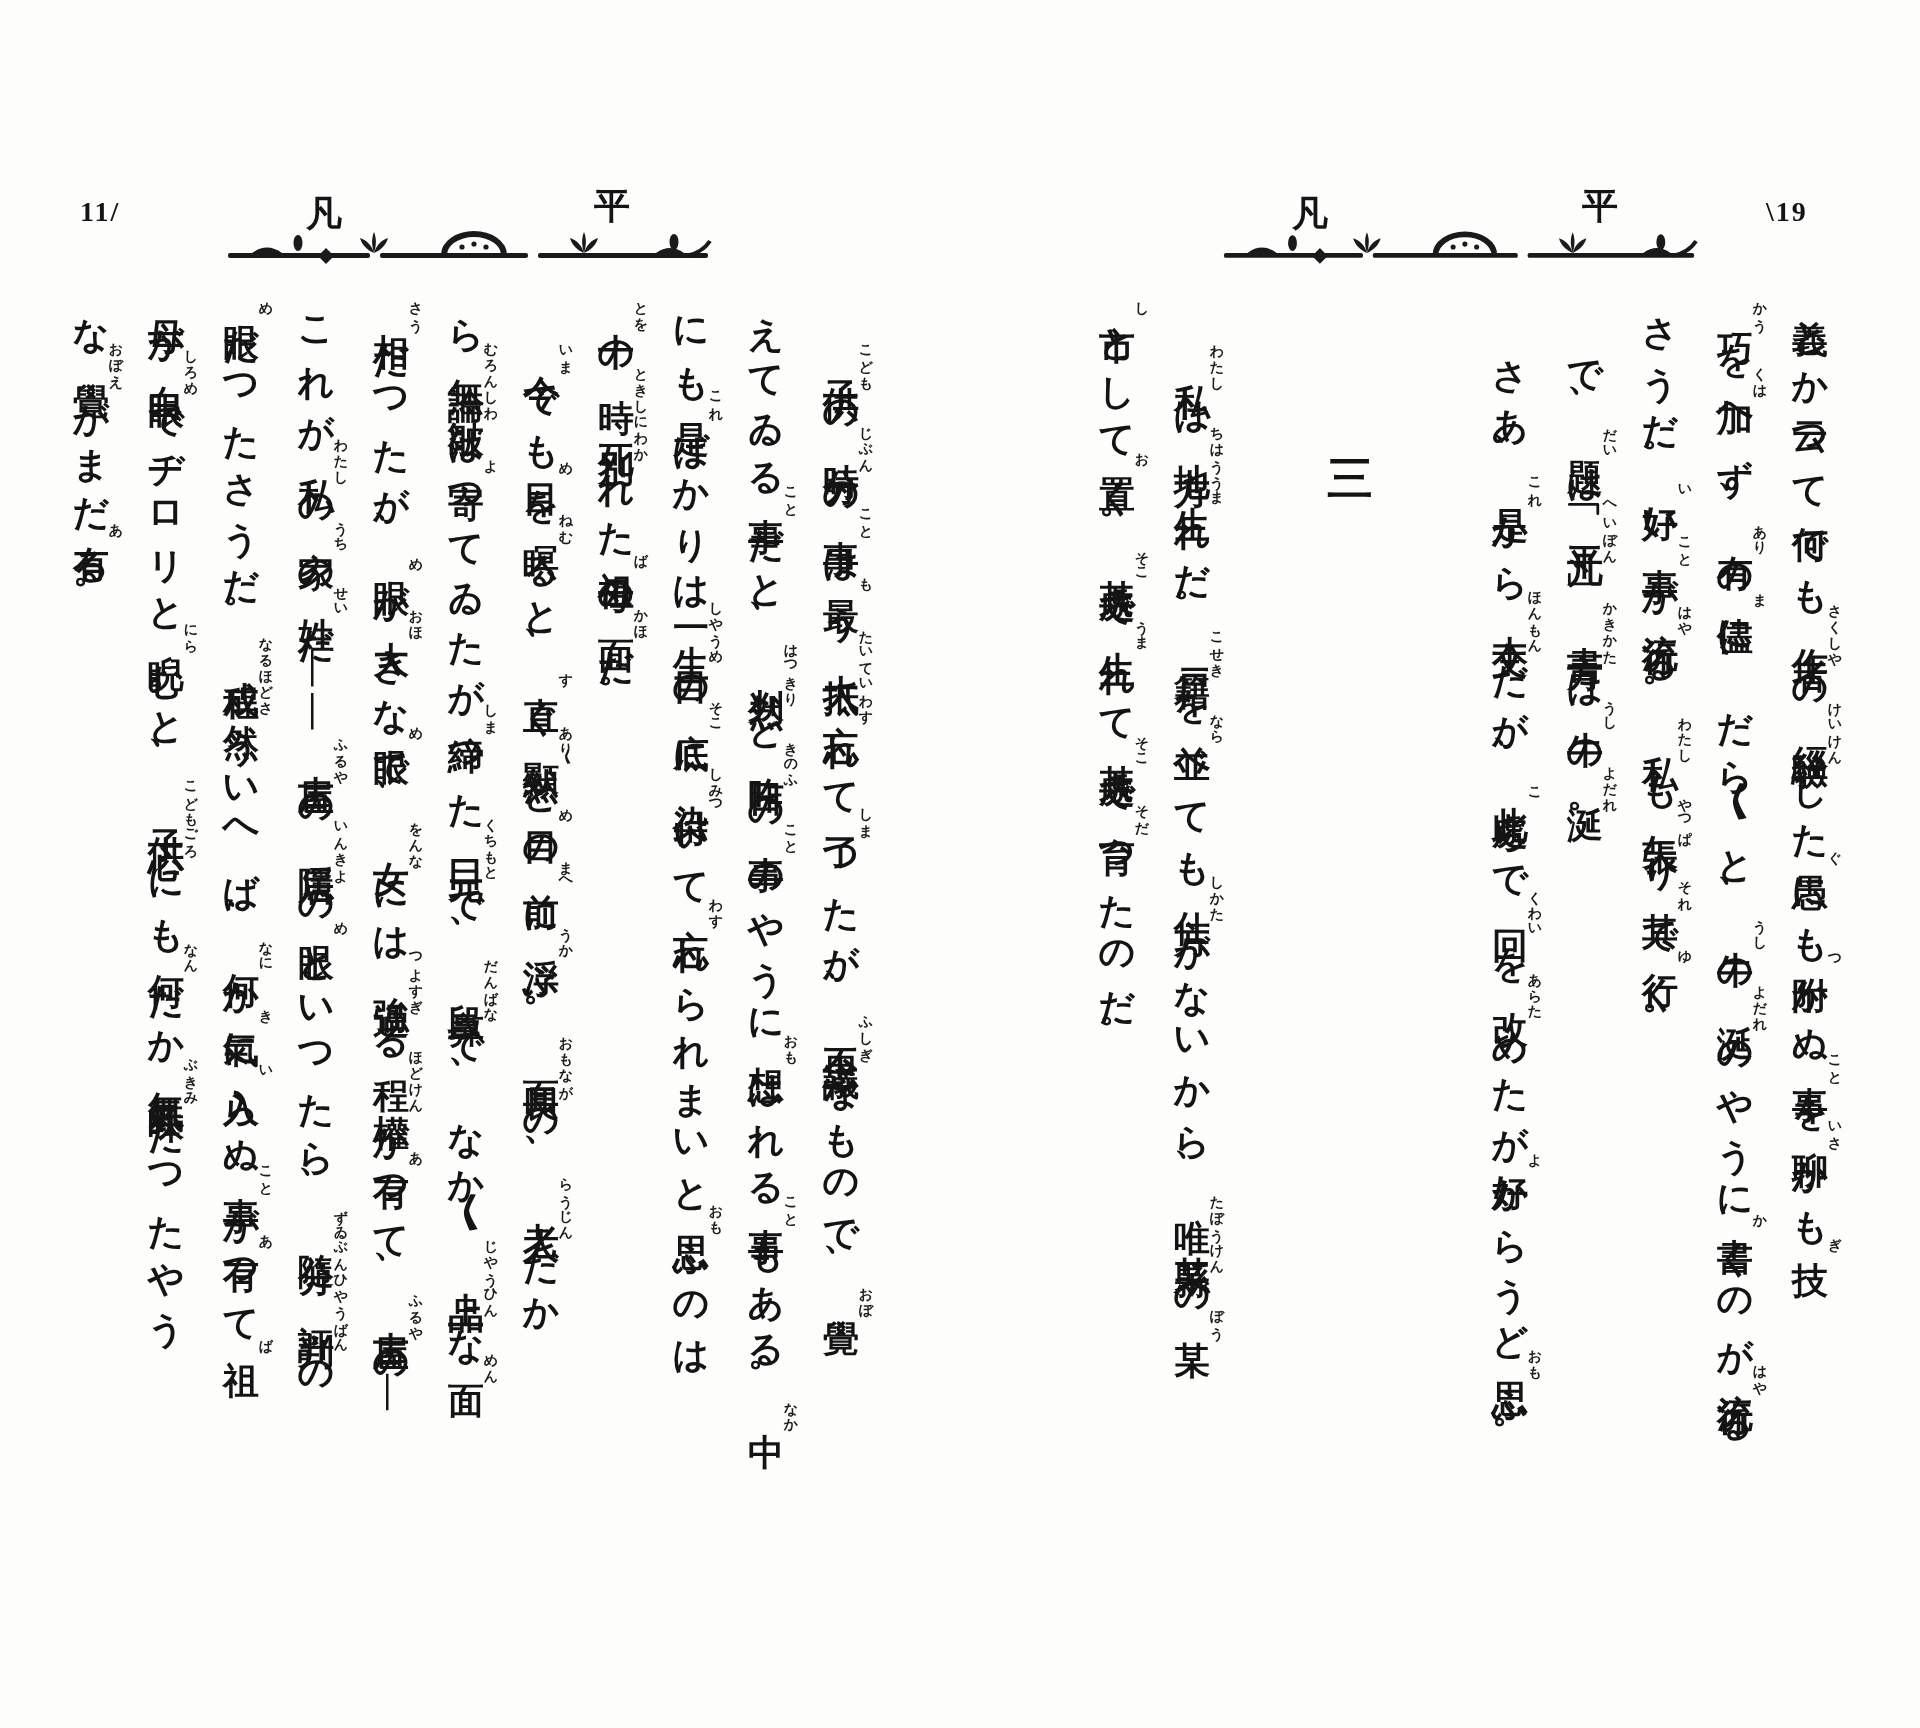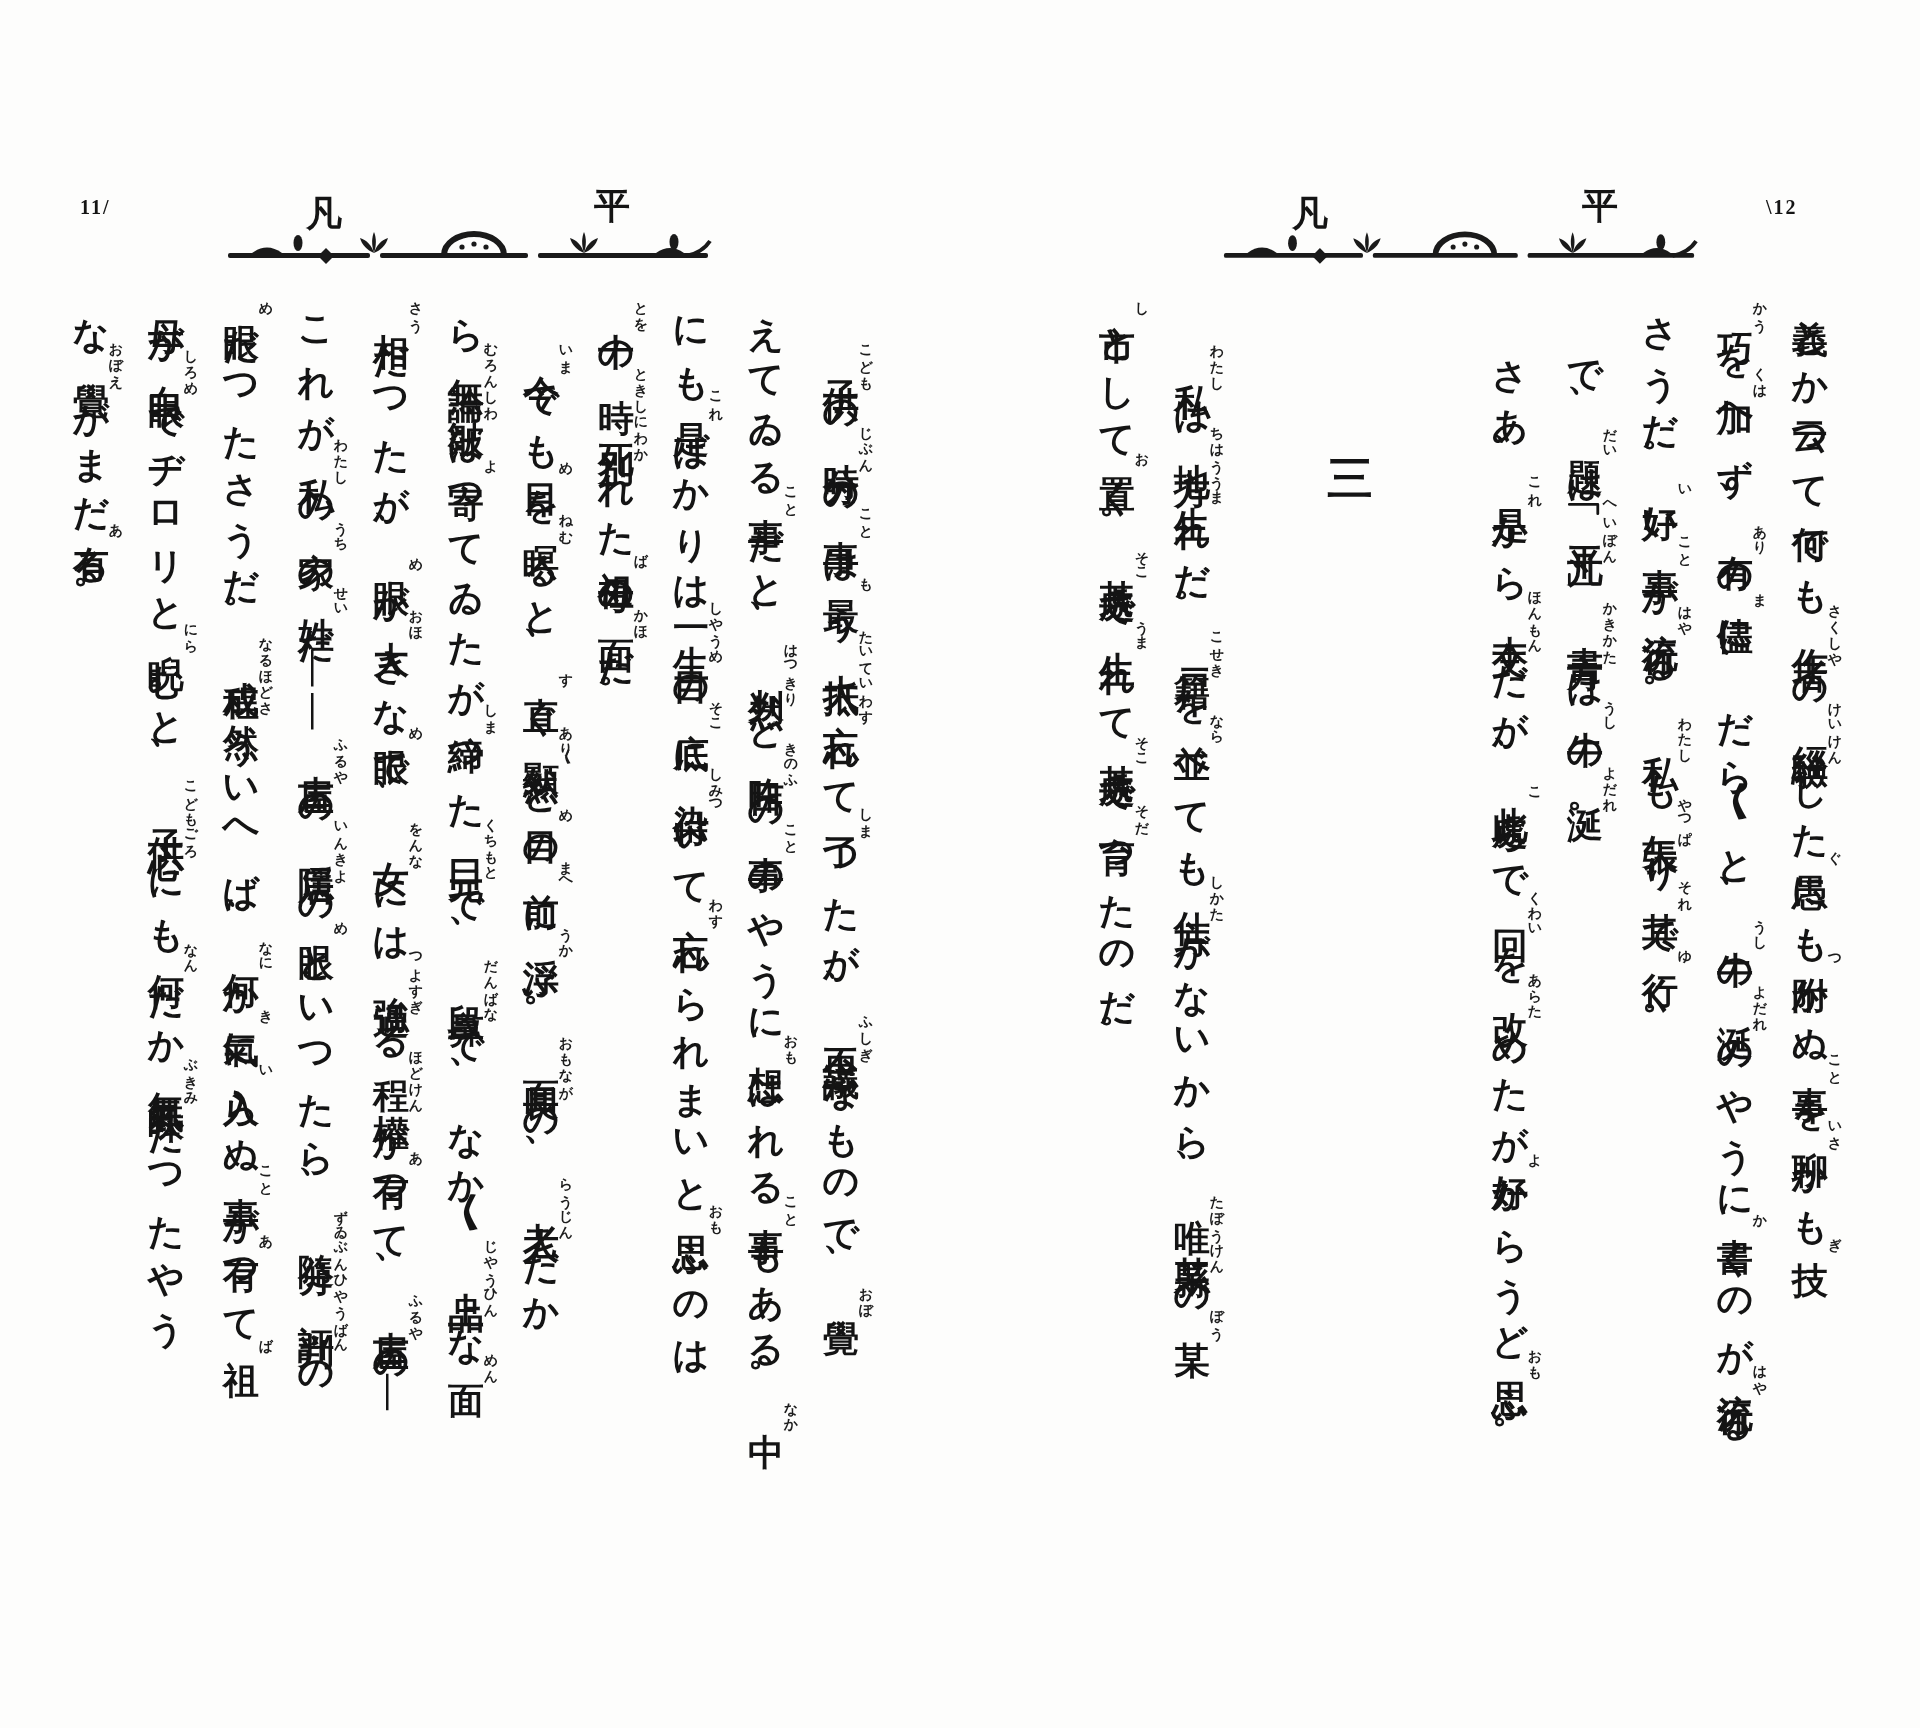--- a/index.html
+++ b/index.html
@@ -1,21 +1,21 @@
 <!DOCTYPE html>
 <html><head>
 <meta charset="utf-8">
 <style>
   html,body{margin:0;padding:0}
   body{
     width:1920px;height:1728px;position:relative;overflow:hidden;
     background:#fdfdfc;color:#141414;
     font-family:"Liberation Serif","DejaVu Serif",serif;
   }
-  .page-num{position:absolute;font-size:20px;font-weight:bold;letter-spacing:2px;white-space:pre}
+  .page-num{position:absolute;font-size:28px;font-weight:bold;letter-spacing:2px;white-space:pre}
   .running-char{position:absolute;font-size:36px;font-weight:bold}
   .ornament{position:absolute}
   .text-body{
     position:absolute;top:292px;height:1300px;
     writing-mode:vertical-rl;text-orientation:mixed;
   }
   .text-body .col{
     line-height:75px;
     font-size:36px;font-weight:bold;letter-spacing:7px;
     height:100%;
@@ -69,21 +69,21 @@
       <div class="col">これが<ruby>私<rt>わたし</rt></ruby>の<ruby>家<rt>うち</rt></ruby>の<ruby>姓<rt>せい</rt></ruby>だ――<ruby>古屋<rt>ふるや</rt></ruby>の<ruby>隱居<rt>いんきよ</rt></ruby>の<ruby>眼<rt>め</rt></ruby>といつたら、<ruby>隨分<rt>ずゐぶん</rt></ruby><ruby>評判<rt>ひやうばん</rt></ruby>の</div>
       <div class="col"><ruby>眼<rt>め</rt></ruby>だつたさうだ。<ruby>成程<rt>なるほど</rt></ruby><ruby>然<rt>さ</rt></ruby>ういへば、<ruby>何<rt>なに</rt></ruby>か<ruby>氣<rt>き</rt></ruby>に<ruby>入<rt>い</rt></ruby>らぬ<ruby>事<rt>こと</rt></ruby>が<ruby>有<rt>あ</rt></ruby>つて<ruby>祖<rt>ば</rt></ruby></div>
       <div class="col"><ruby>母<rt>ゞ</rt></ruby>が<ruby>白眼<rt>しろめ</rt></ruby>でヂロリと<ruby>睨<rt>にら</rt></ruby>むと、<ruby>子供心<rt>こどもごゝろ</rt></ruby>にも<ruby>何<rt>なん</rt></ruby>だか<ruby>無氣味<rt>ぶきみ</rt></ruby>だつたやう</div>
       <div class="col">な<ruby>覺<rt>おぼえ</rt></ruby>がまだ<ruby>有<rt>あ</rt></ruby>る。</div>
     </div>
 </div>
 
 <div>
   <div class="running-char" style="left:1292px;top:190px">凡</div>
   <div class="running-char" style="left:1582px;top:182px">平</div>
-  <div class="page-num" style="left:1766px;top:196px">\12</div>
+  <div class="page-num" style="left:1766px;top:196px">\19</div>
 
   <svg class="ornament" style="left:1220px;top:230px" width="480" height="40" viewBox="0 0 490 40" fill="#1a1a1a">
     <rect x="4" y="23" width="142" height="5" rx="2"></rect>
     <rect x="156" y="23" width="148" height="5" rx="2"></rect>
     <rect x="314" y="23" width="170" height="5" rx="2"></rect>
     <path d="M28 23 q15 -11 30 0 z"></path>
     <ellipse cx="74" cy="13" rx="4.5" ry="8"></ellipse>
     <path d="M94 26 l8 -8 8 8 -8 8 z"></path>
     <path d="M150 23 c-2.5 -8 -2.5 -15 0 -21 c2.5 6 2.5 13 0 21 z"></path>
     <path d="M150 23 c-7 -3 -12 -8 -14 -15 c7 2 12 8 14 15 z"></path>

